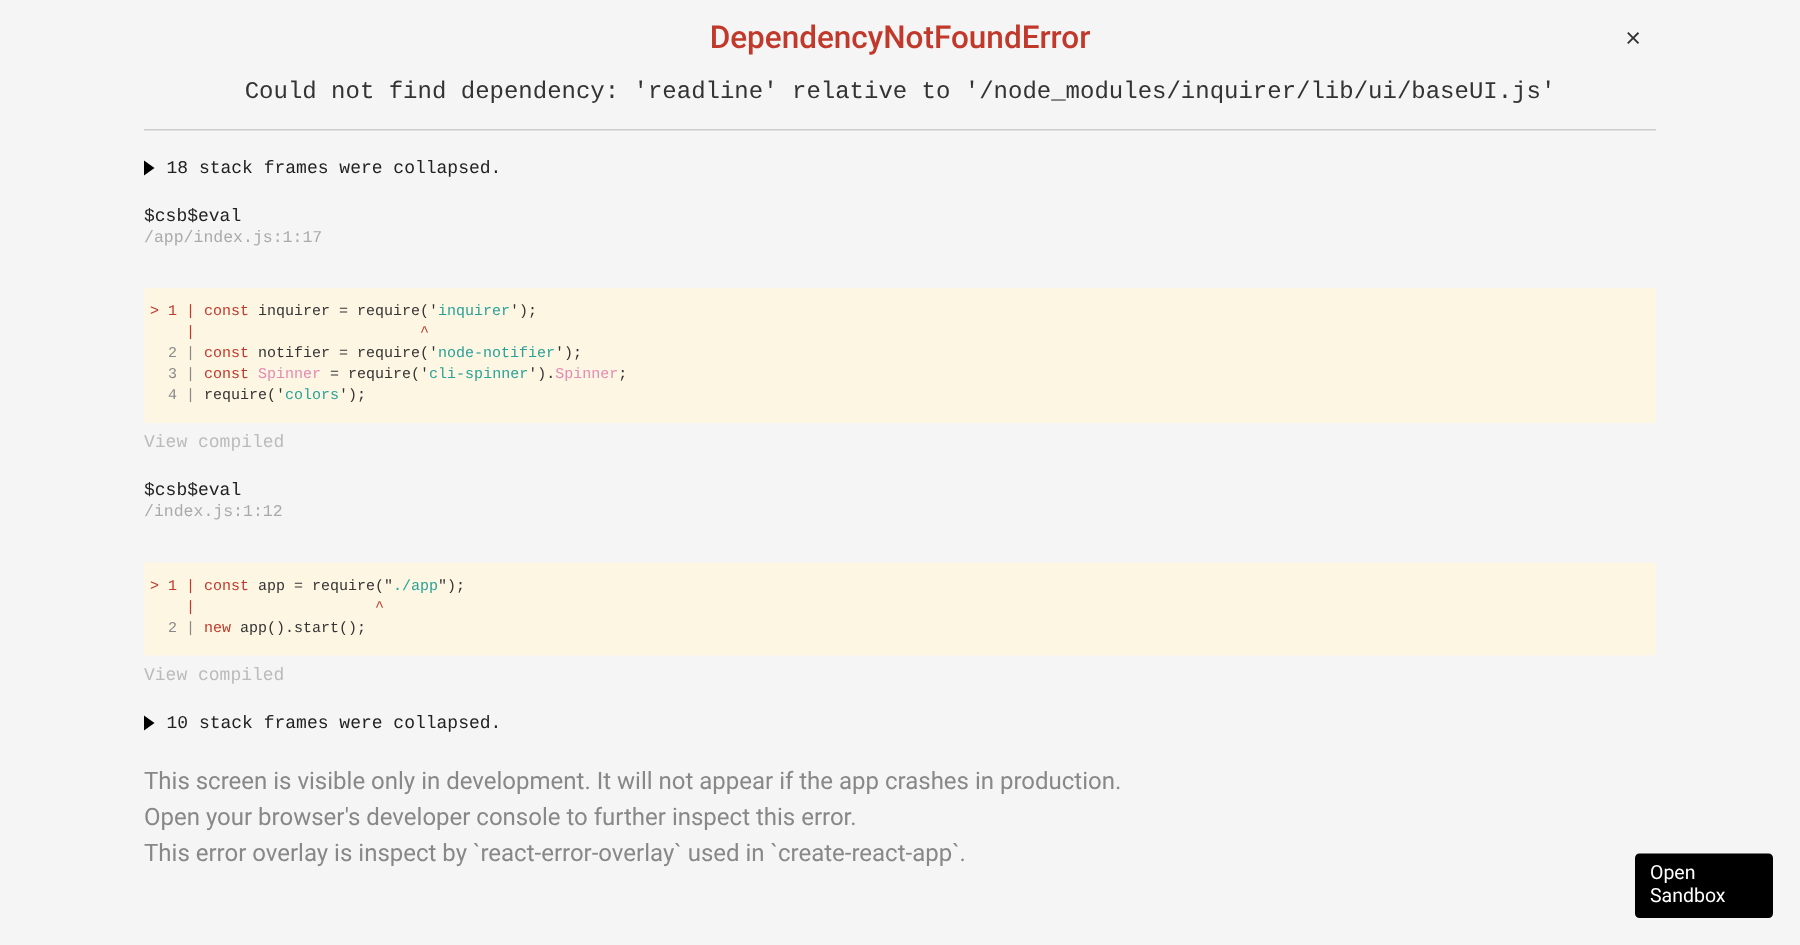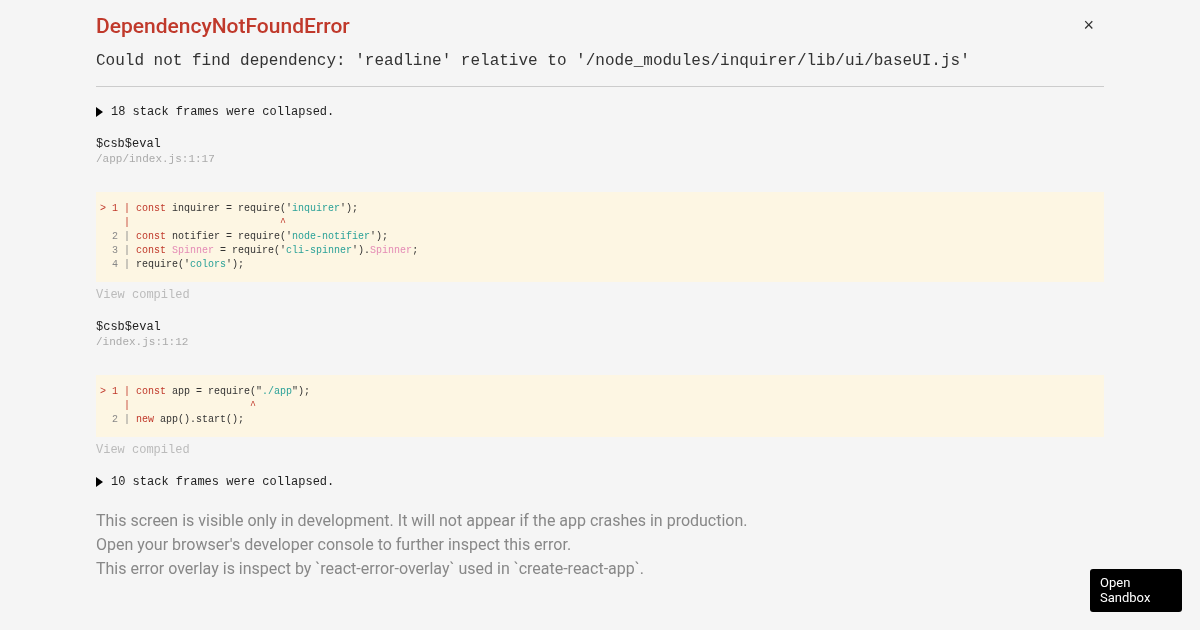--- a/index.html
+++ b/index.html
@@ -12,27 +12,29 @@
     position: relative;
   }
   .container {
     padding: 14px 96px 20px 96px;
   }
   .title {
     color: #c0392b;
     font-size: 21px;
     font-weight: 500;
     margin-bottom: 14px;
+    text-align: center;
   }
   .message {
     font-family: "Courier New", Consolas, monospace;
     font-size: 16px;
     color: #333;
     margin-bottom: 16px;
     white-space: pre;
+    text-align: center;
   }
   hr.divider {
     border: none;
     border-top: 1px solid #ccc;
     margin-bottom: 18px;
   }
   .collapsed-row {
     display: flex;
     align-items: center;
     gap: 8px;

